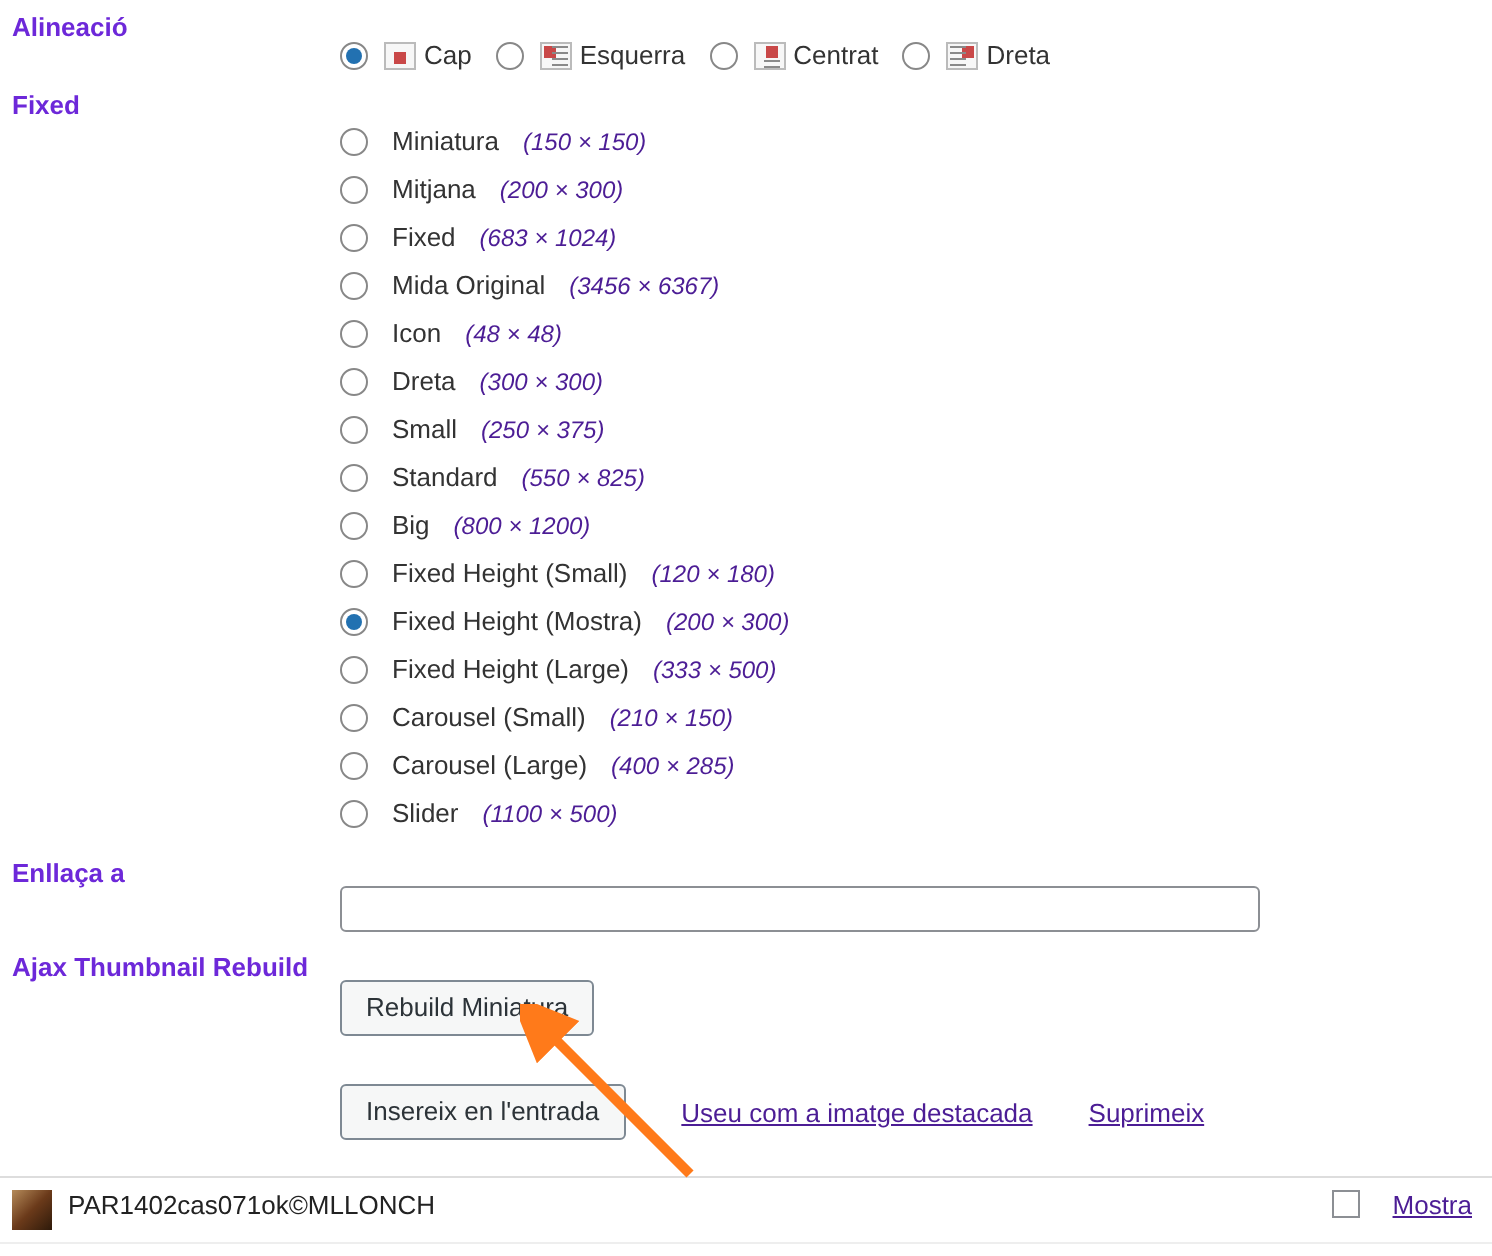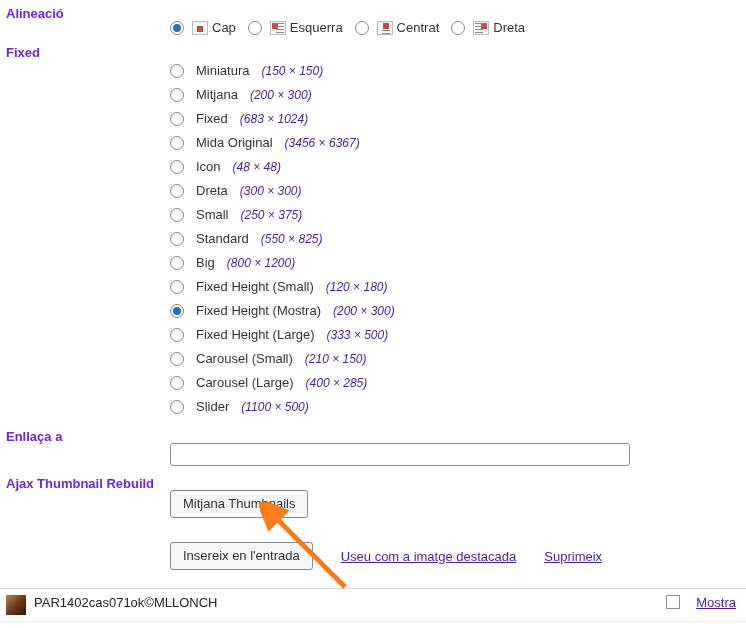--- a/index.html
+++ b/index.html
@@ -258,21 +258,21 @@
   <tr>
     <th>Enllaça a</th>
     <td>
       <input type="text" class="url-input" value="" style="">
     </td>
   </tr>
 
   <tr>
     <th>Ajax Thumbnail Rebuild</th>
     <td>
-      <button class="button">Mitjana Thumbnails</button>
+      <button class="button">Rebuild Miniatura</button>
     </td>
   </tr>
 
   <tr>
     <th></th>
     <td>
       <div class="actions-td">
         <button class="button">Insereix en l'entrada</button>
         <a class="wp-link">Useu com a imatge destacada</a>
         <a class="wp-link">Suprimeix</a>

